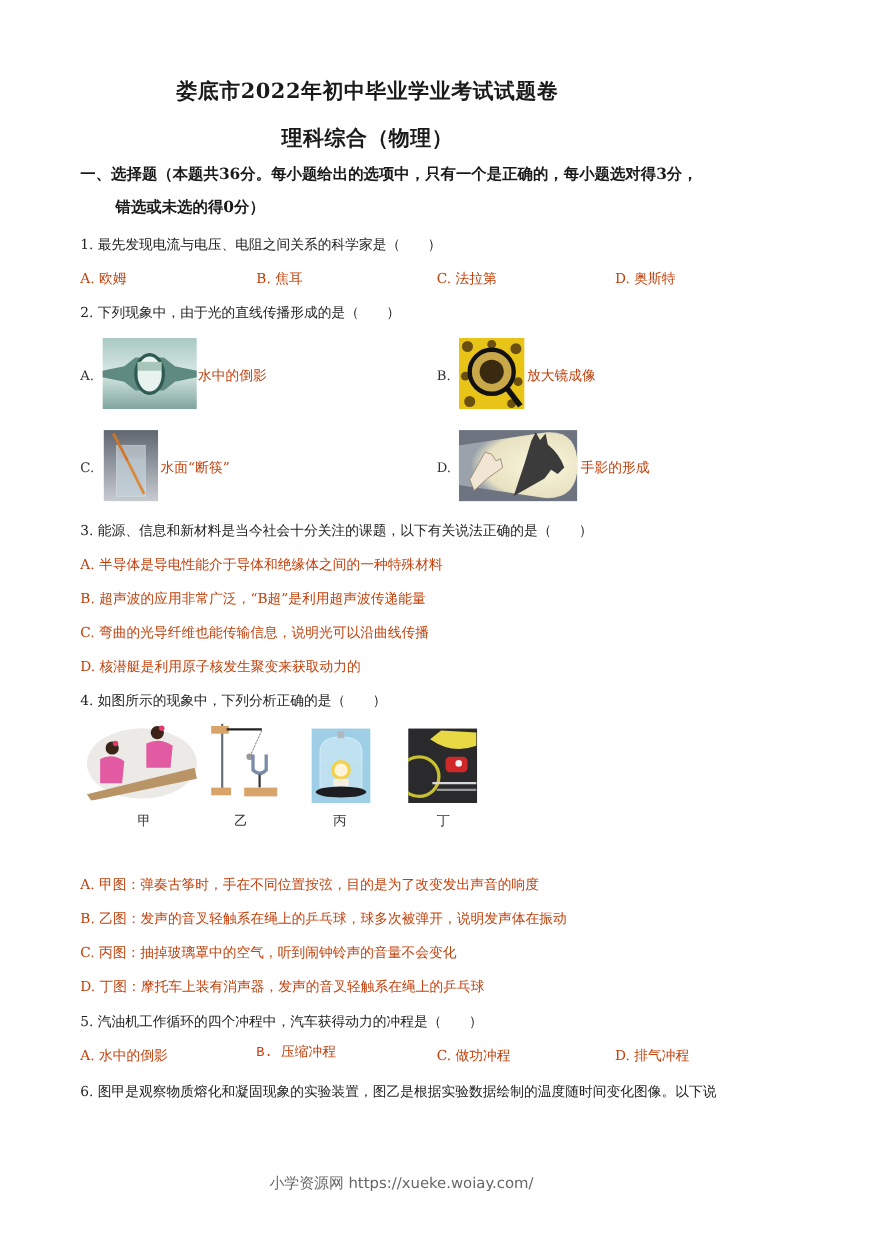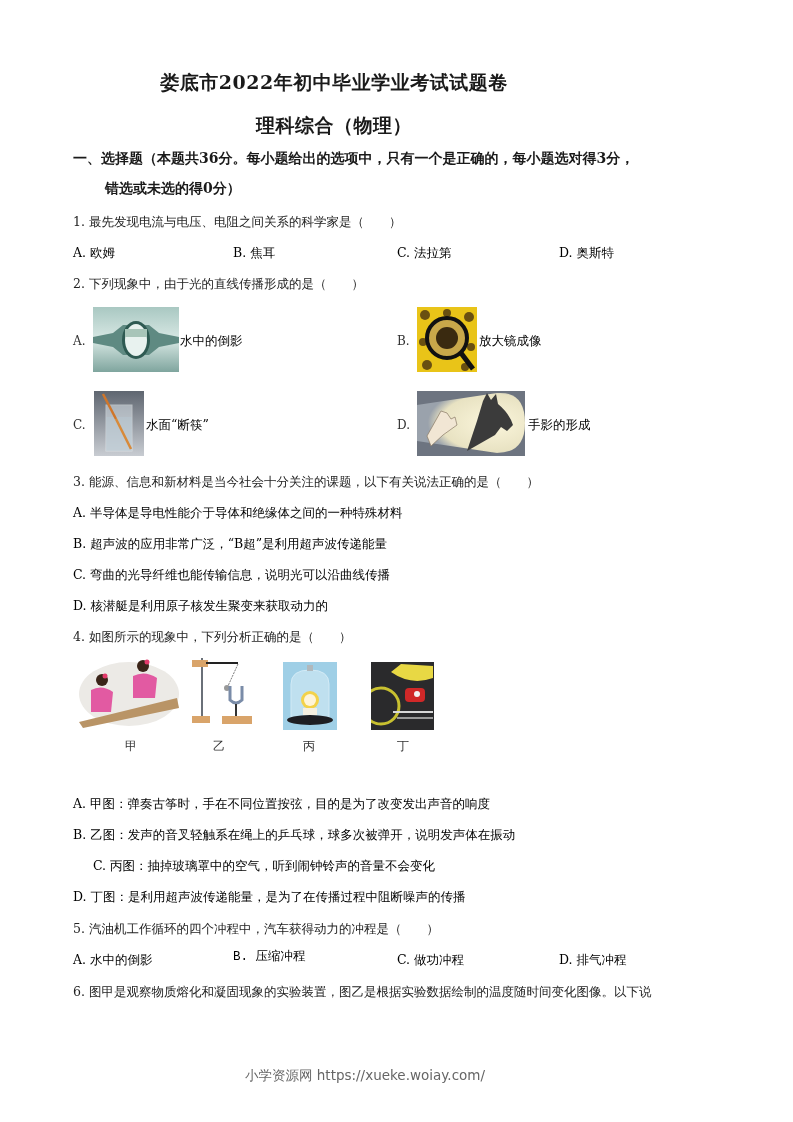--- a/index.html
+++ b/index.html
@@ -2,21 +2,21 @@
 <html><head>
   <meta charset="utf-8">
   <style>
     html, body { margin: 0; padding: 0; background: #ffffff; }
     body { width: 793px; height: 1122px; position: relative; overflow: hidden;
            font-family: "DejaVu Serif", "Liberation Serif", serif; color: #1a1a1a; }
     .abs { position: absolute; white-space: nowrap; }
     .title { left: 0; width: 668px; text-align: center; font-weight: bold; font-size: 19px; letter-spacing: 0.5px; }
     .sec { font-weight: bold; font-size: 14px; left: 73px; }
     .q { font-size: 12.5px; left: 73px; color: #222; }
-    .opt { font-size: 12.5px; color: #000000; }
+    .opt { font-size: 12.5px; color: #c2410c; }
     .lbl { font-size: 12px; color: #333; }
     .img { position: absolute; overflow: hidden; }
     .footer { left: 0; width: 730px; text-align: center; font-family: "DejaVu Sans", sans-serif; font-size: 13.5px; color: #666; }
   </style>
 </head>
 <body>
 
 <div class="abs title" style="top:70px;">娄底市2022年初中毕业学业考试试题卷</div>
 <div class="abs title" style="top:113px;">理科综合（物理）</div>
 
@@ -164,22 +164,22 @@
   </svg>
 </div>
 
 <div class="abs lbl" style="top:738px; left:125px;">甲</div>
 <div class="abs lbl" style="top:738px; left:213px;">乙</div>
 <div class="abs lbl" style="top:738px; left:303px;">丙</div>
 <div class="abs lbl" style="top:738px; left:397px;">丁</div>
 
 <div class="abs opt" style="top:796px; left:73px;">A. 甲图：弹奏古筝时，手在不同位置按弦，目的是为了改变发出声音的响度</div>
 <div class="abs opt" style="top:827px; left:73px;">B. 乙图：发声的音叉轻触系在绳上的乒乓球，球多次被弹开，说明发声体在振动</div>
-<div class="abs opt" style="top:858px; left:73px;margin-left:20px;">C. 丙图：抽掉玻璃罩中的空气，听到闹钟铃声的音量不会变化</div>
-<div class="abs opt" style="top:889px; left:73px;">D. 丁图：是利用超声波传递能量，是为了在传播过程中阻断噪声的传播</div>
+<div class="abs opt" style="top:858px; left:73px;">C. 丙图：抽掉玻璃罩中的空气，听到闹钟铃声的音量不会变化</div>
+<div class="abs opt" style="top:889px; left:73px;">D. 丁图：摩托车上装有消声器，发声的音叉轻触系在绳上的乒乓球</div>
 
 <div class="abs q" style="top:921px;">5. 汽油机工作循环的四个冲程中，汽车获得动力的冲程是（　　）</div>
 <div class="abs opt" style="top:952px; left:73px;">A. 水中的倒影</div>
 <div class="abs opt" style="top:948px; left:233px;font-family:Liberation Mono, monospace;">B. 压缩冲程</div>
 <div class="abs opt" style="top:952px; left:397px;">C. 做功冲程</div>
 <div class="abs opt" style="top:952px; left:559px;">D. 排气冲程</div>
 
 <div class="abs q" style="top:984px;">6. 图甲是观察物质熔化和凝固现象的实验装置，图乙是根据实验数据绘制的温度随时间变化图像。以下说</div>
 
 <div class="abs footer" style="top:1067px;">小学资源网 https://xueke.woiay.com/</div>

